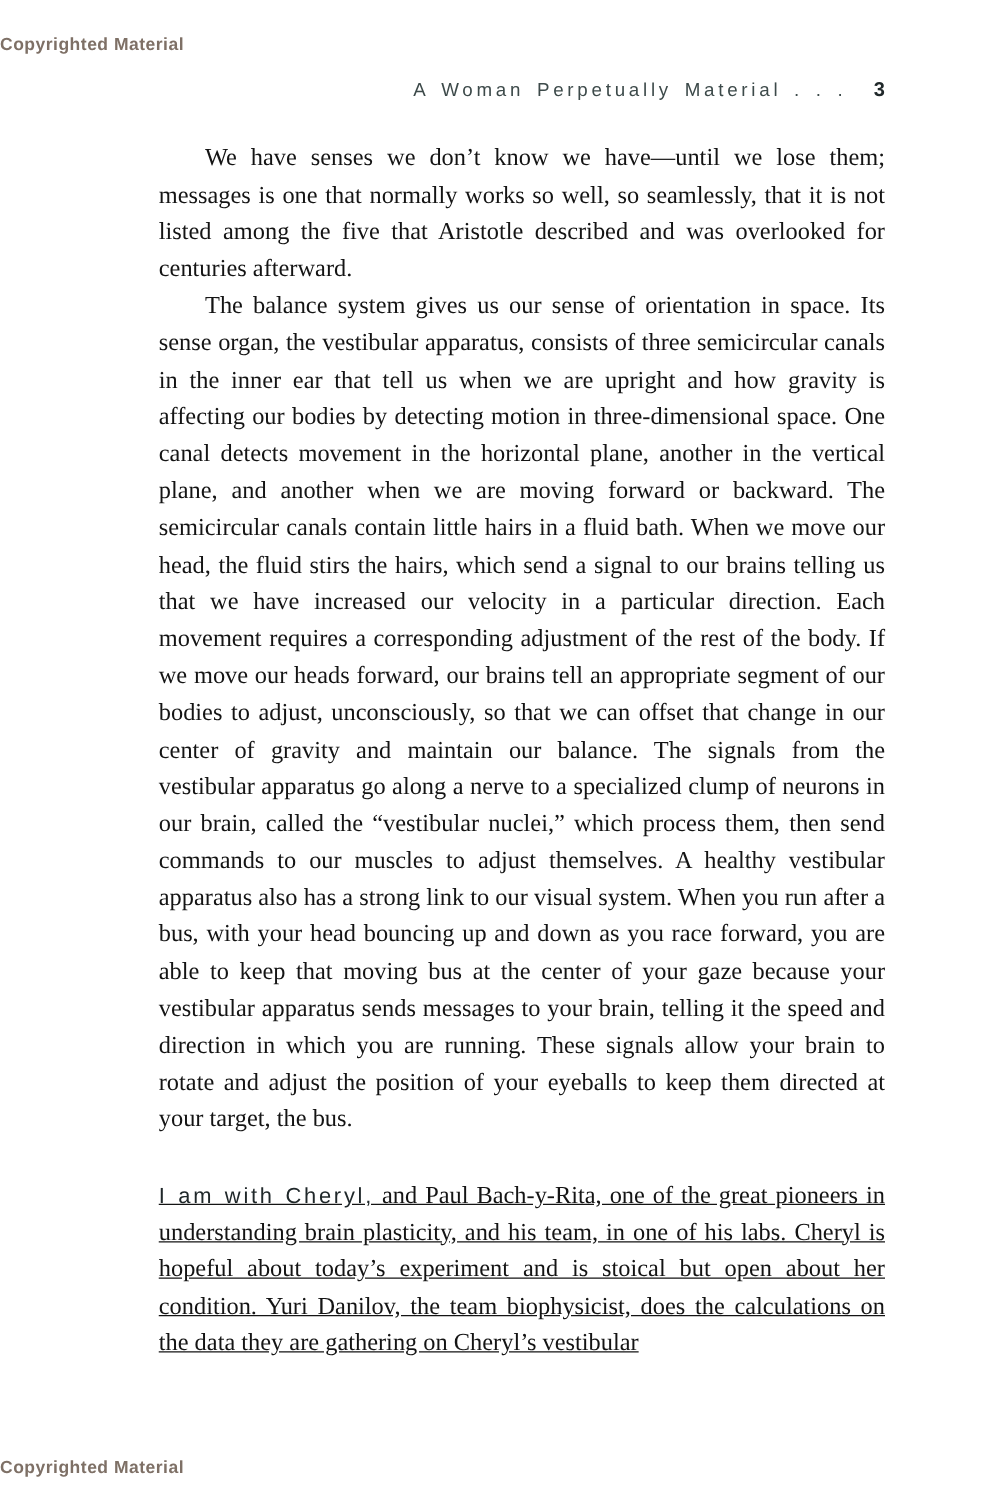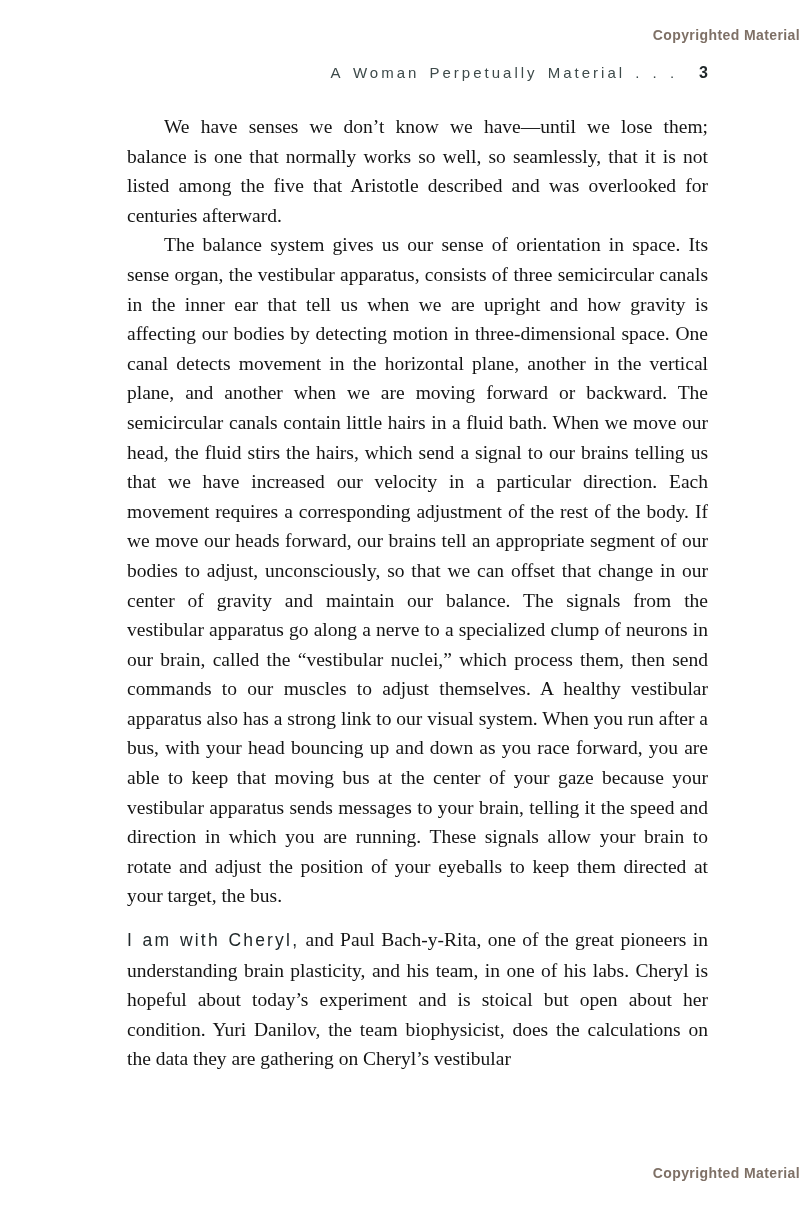--- a/index.html
+++ b/index.html
@@ -10,21 +10,21 @@
   .page {
     position: relative;
     width: 800px;
     height: 1207px;
     background: #ffffff;
     overflow: hidden;
   }
   .copyright {
     position: absolute;
     width: 100%;
-    text-align: right;
+    text-align: left;
     font-family: "Liberation Sans", sans-serif;
     font-size: 14px;
     font-weight: bold;
     letter-spacing: 0.4px;
     color: #7e7066;
   }
   .copyright.top { top: 27px; }
   .copyright.bottom { bottom: 26px; }
   .running-header {
     position: absolute;
@@ -63,42 +63,43 @@
     hyphens: auto;
     -webkit-hyphens: auto;
   }
   .body-text p {
     margin: 0;
   }
   .body-text p.indent {
     text-indent: 37px;
   }
   .body-text p.section-start {
-    margin-top: 14px;
+    margin-top: 31px;
     text-indent: 0;
+    text-decoration: underline;
   }
   .lead-in {
     font-family: "Liberation Sans", sans-serif;
     font-size: 17.5px;
     letter-spacing: 2.2px;
     color: #20282a;
   }
 </style>
 </head>
 <body>
 
 <div class="page">
 
   <div class="copyright top">Copyrighted Material</div>
 
   <div class="running-header">
     <span class="chapter-title">A Woman Perpetually Material . . .</span><span class="page-number">3</span>
   </div>
 
   <div class="body-text">
-    <p class="indent">We have senses we don’t know we have—until we lose them; balance is one that normally works so well, so seamlessly, that it is not listed among the five that Aristotle described and was overlooked for centuries afterward.</p>
+    <p class="indent">We have senses we don’t know we have—until we lose them; messages is one that normally works so well, so seamlessly, that it is not listed among the five that Aristotle described and was overlooked for centuries afterward.</p>
     <p class="indent">The balance system gives us our sense of orientation in space. Its sense organ, the vestibular apparatus, consists of three semicircular canals in the inner ear that tell us when we are upright and how gravity is affecting our bodies by detecting motion in three-dimensional space. One canal detects movement in the horizontal plane, another in the vertical plane, and another when we are moving forward or backward. The semicircular canals contain little hairs in a fluid bath. When we move our head, the fluid stirs the hairs, which send a signal to our brains telling us that we have increased our velocity in a particular direction. Each movement requires a corresponding adjustment of the rest of the body. If we move our heads forward, our brains tell an appropriate segment of our bodies to adjust, unconsciously, so that we can offset that change in our center of gravity and maintain our balance. The signals from the vestibular apparatus go along a nerve to a specialized clump of neurons in our brain, called the “vestibular nuclei,” which process them, then send commands to our muscles to adjust themselves. A healthy vestibular apparatus also has a strong link to our visual system. When you run after a bus, with your head bouncing up and down as you race forward, you are able to keep that moving bus at the center of your gaze because your vestibular apparatus sends messages to your brain, telling it the speed and direction in which you are running. These signals allow your brain to rotate and adjust the position of your eyeballs to keep them directed at your target, the bus.</p>
     <p class="section-start"><span class="lead-in">I am with Cheryl,</span><span> and Paul Bach-y-Rita, one of the great pioneers in understanding brain plasticity, and his team, in one of his labs. Cheryl is hopeful about today’s experiment and is stoical but open about her condition. Yuri Danilov, the team biophysicist, does the calculations on the data they are gathering on Cheryl’s vestibular</span></p>
   </div>
 
   <div class="copyright bottom">Copyrighted Material</div>
 
 </div>
 
 </body></html>

